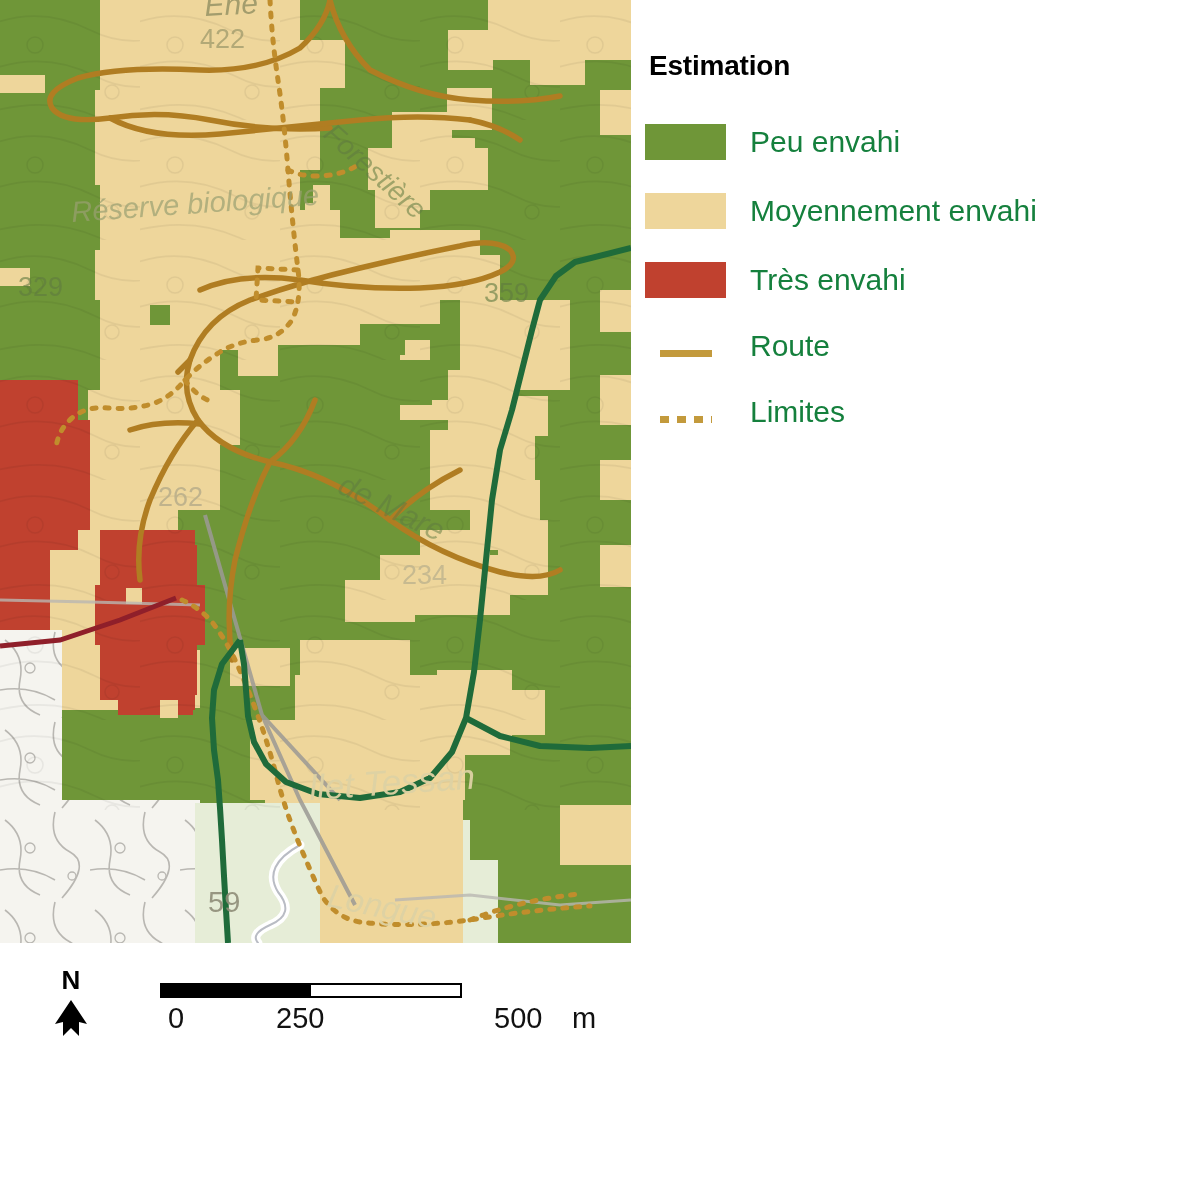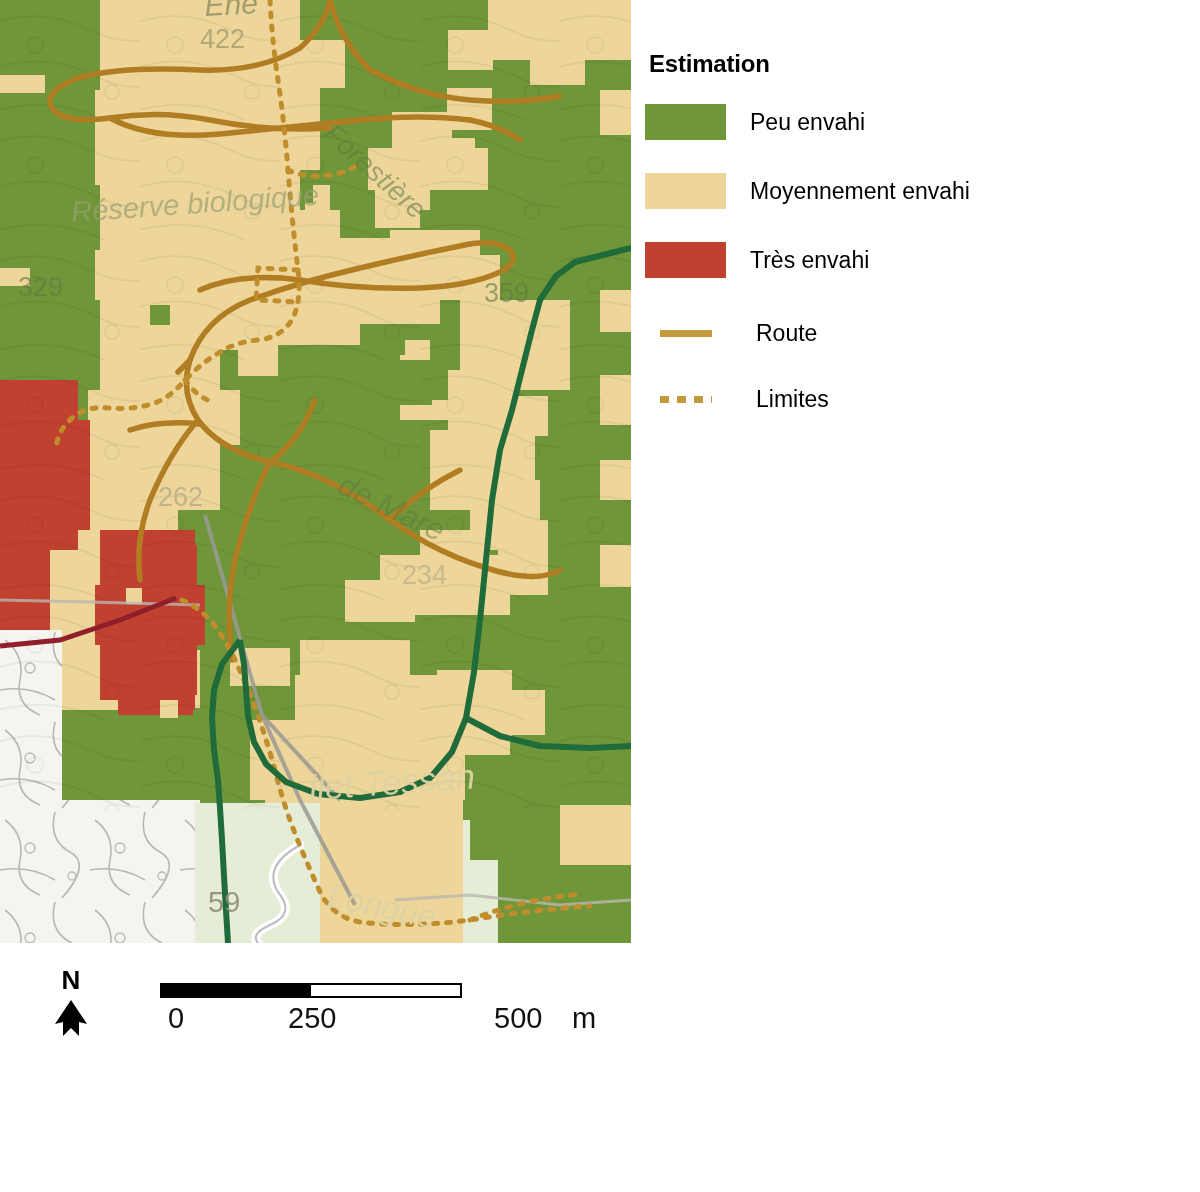--- a/index.html
+++ b/index.html
@@ -41,55 +41,53 @@
   }
 
   
   #legend {
     position: absolute;
     left: 645px;
     top: 52px;
     width: 552px;
   }
   #legend-title {
-    font-size: 24px;
+    font-size: 28px;
     font-weight: bold;
     color: #000000;
     letter-spacing: -0.2px;
-    margin: 0 0 28px 4px;
+    margin: 0 0 44px 4px;
     line-height: 1;
   }
   .legend-row {
     display: flex;
     align-items: center;
     height: 36px;
     margin-bottom: 33px;
   }
   .swatch {
     width: 81px;
     height: 36px;
     flex: 0 0 81px;
   }
   .legend-label {
-    font-size: 23px;
-    color: #000000;
+    font-size: 30px;
+    color: #15803d;
     margin-left: 24px;
     white-space: nowrap;
     line-height: 1;
   }
 
   #legend-lines {
     margin-top: 28px;
   }
   .line-row {
     display: flex;
-    align-items: center;
     height: 44px;
     margin-bottom: 22px;
-    gap: 6px;
   }
   .line-symbol {
     width: 81px;
     flex: 0 0 81px;
     display: flex;
     align-items: center;
     justify-content: center;
     height: 44px;
   }
   .line-solid {
@@ -517,21 +515,21 @@
         <path d="M18,2 L34,26 L26,24 L26,38 L18,30 L10,38 L10,24 L2,26 Z" fill="#000000"></path>
       </svg>
     </div>
 
     <div id="scalebar">
       <div id="scalebar-bar">
         <div id="scalebar-fill"></div>
       </div>
       <div id="scalebar-labels">
         <span class="scale-tick-label" style="left:8px;">0</span>
-        <span class="scale-tick-label" style="left:128px;">250</span>
+        <span class="scale-tick-label" style="left:116px;">250</span>
         <span class="scale-tick-label" style="left:334px;">500</span>
         <span class="scale-tick-label" style="left:412px;">m</span>
       </div>
     </div>
 
   </div>
 
 </div>
 
 </body></html>

